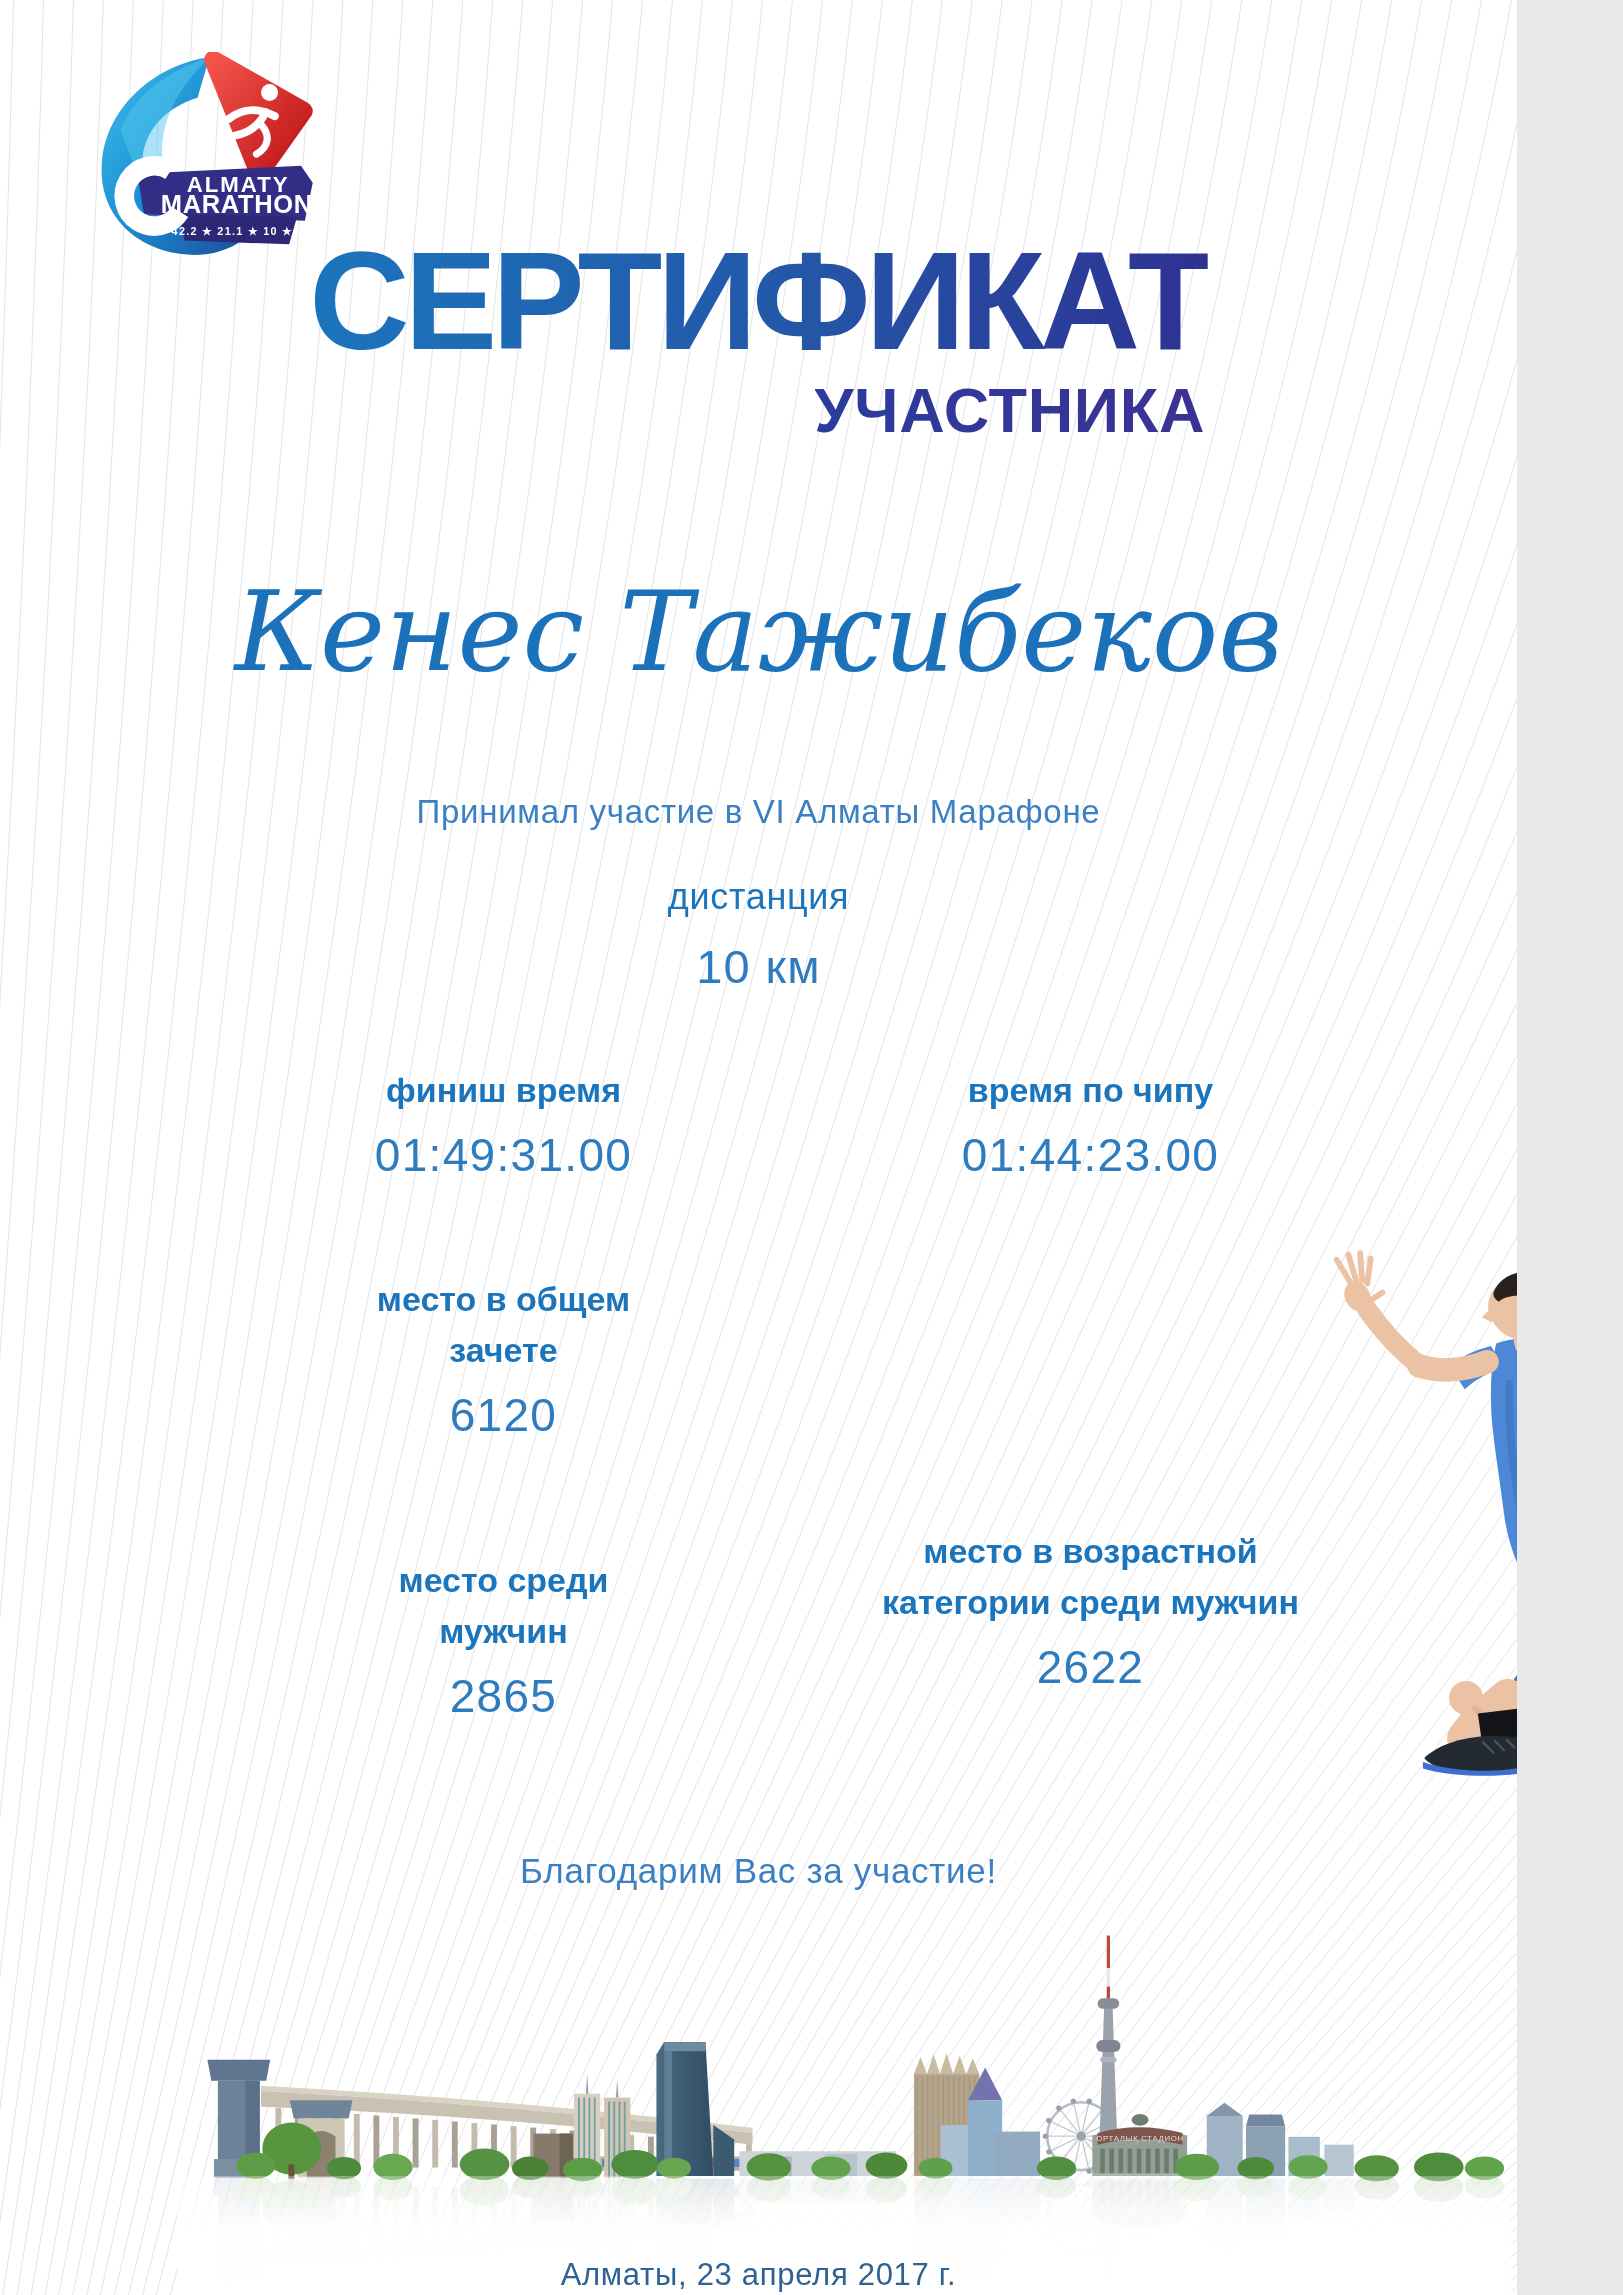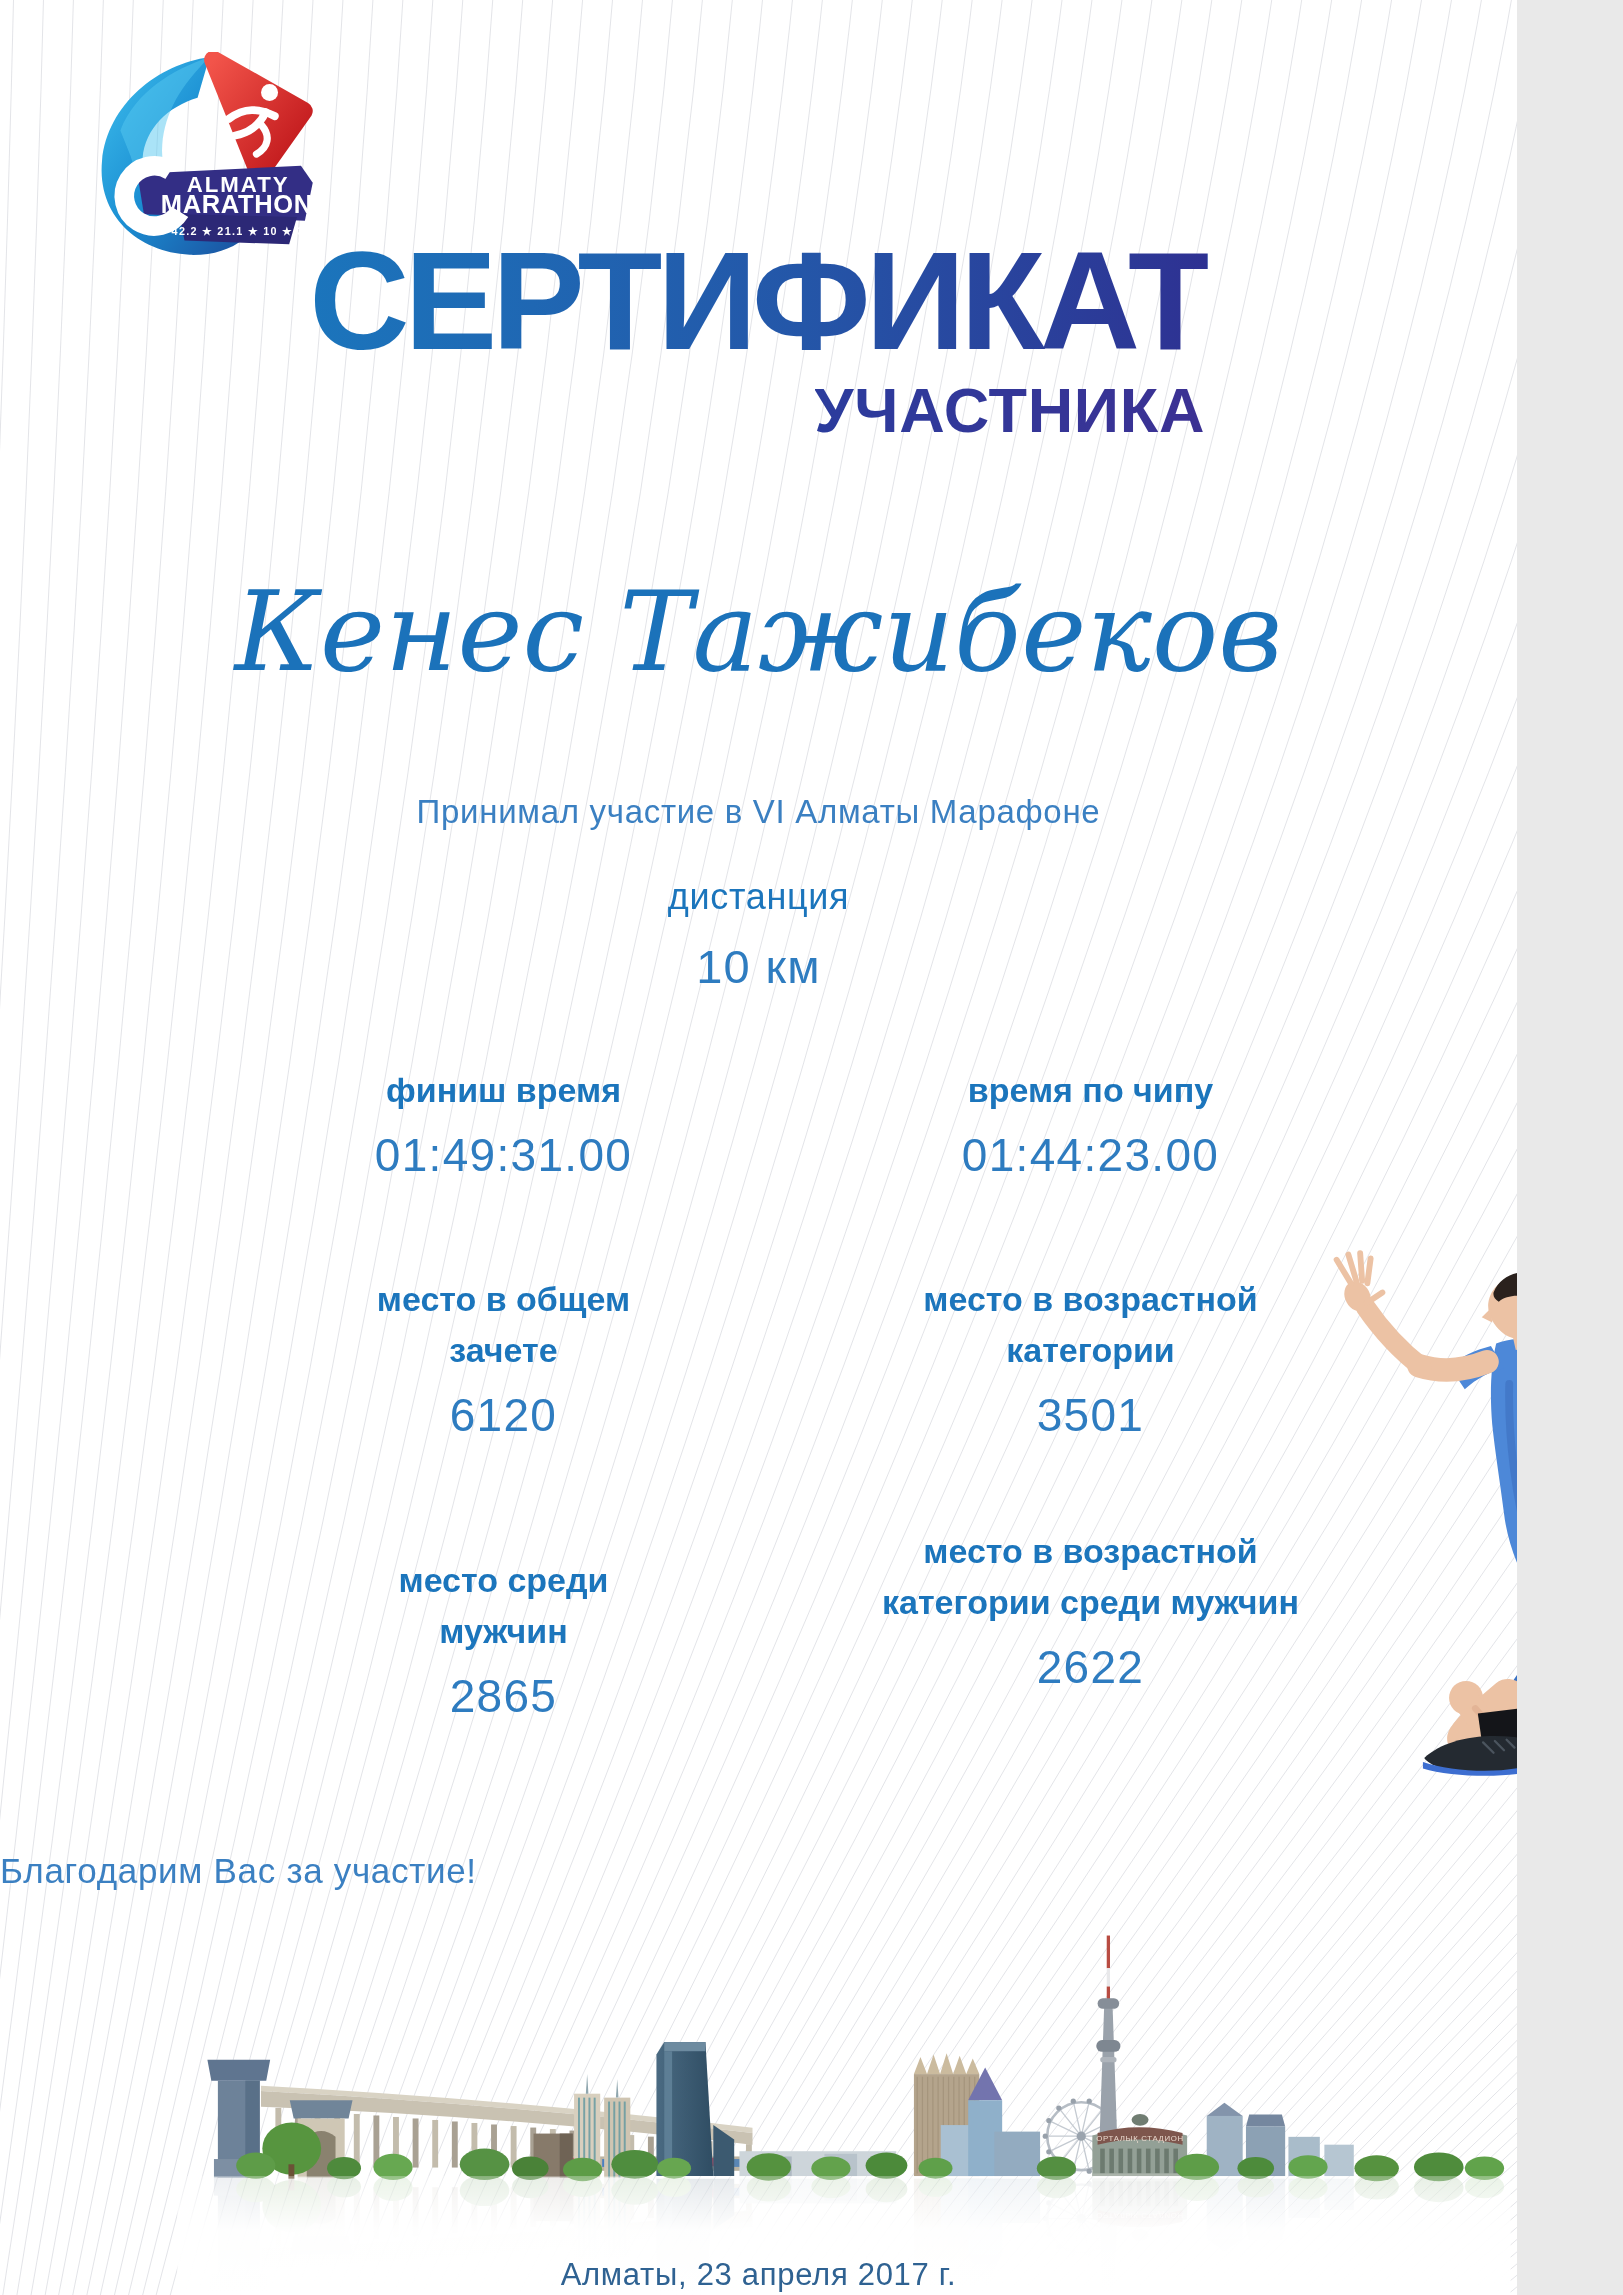--- a/index.html
+++ b/index.html
@@ -27,21 +27,21 @@
   .distance{position:absolute;top:876px;left:0;right:0;text-align:center;z-index:2;}
   .distance .lbl{font-weight:normal;font-size:36px;color:#1b75bc;letter-spacing:0.7px;}
   .distance .val{font-size:47px;color:#2e7cc0;letter-spacing:1.3px;margin-top:21px;}
   .stat{position:absolute;width:549px;text-align:center;z-index:3;}
   .stat .lbl{font-weight:bold;font-size:34px;color:#1b75bc;line-height:1.5;margin:0 auto;}
   .stat .val{font-size:46px;color:#2e7cc0;letter-spacing:1.3px;margin-top:11.8px;}
   .col-l{left:229px;} .col-r{left:816px;}
   .row-1{top:1065px;} .row-2{top:1274px;} .row-3{top:1526px;}
   .stat.s2 .lbl{max-width:366px;} .stat.s3 .lbl{max-width:419px;}
   .stat.s4 .lbl{max-width:301px;margin-top:29px;} .stat.s5 .lbl{max-width:471px;}
-  .thanks{position:absolute;top:1851px;left:0;right:0;text-align:left;
+  .thanks{position:absolute;top:1851px;left:0;right:0;text-align:center;
         font-size:35px;color:#3b80c2;letter-spacing:0.7px;z-index:2;}
   .skyline{position:absolute;left:177px;top:1929px;width:1334px;height:366px;z-index:1;}
   .date{position:absolute;top:2221px;left:0;right:0;text-align:center;
         font-size:31px;color:#2f6292;letter-spacing:0.7px;z-index:4;margin-top:36px;}
   .runner{position:absolute;left:1300px;top:1240px;width:323px;height:615px;z-index:2;}
 </style>
 </head>
 <body>
 
 <div class="page">
@@ -105,24 +105,20 @@
     <div class="lbl">финиш время</div>
     <div class="val">01:49:31.00</div>
   </div>
   <div class="stat col-r row-1 s1">
     <div class="lbl">время по чипу</div>
     <div class="val">01:44:23.00</div>
   </div>
   <div class="stat col-l row-2 s2">
     <div class="lbl">место в общем зачете</div>
     <div class="val">6120</div>
-  </div>
-  <div class="stat col-r row-2 s3">
-    <div class="lbl">место в возрастной категории</div>
-    <div class="val">3501</div>
   </div>
   <div class="stat col-l row-3 s4">
     <div class="lbl">место среди мужчин</div>
     <div class="val">2865</div>
   </div>
   <div class="stat col-r row-3 s5">
     <div class="lbl">место в возрастной категории среди мужчин</div>
     <div class="val">2622</div>
   </div>
 

